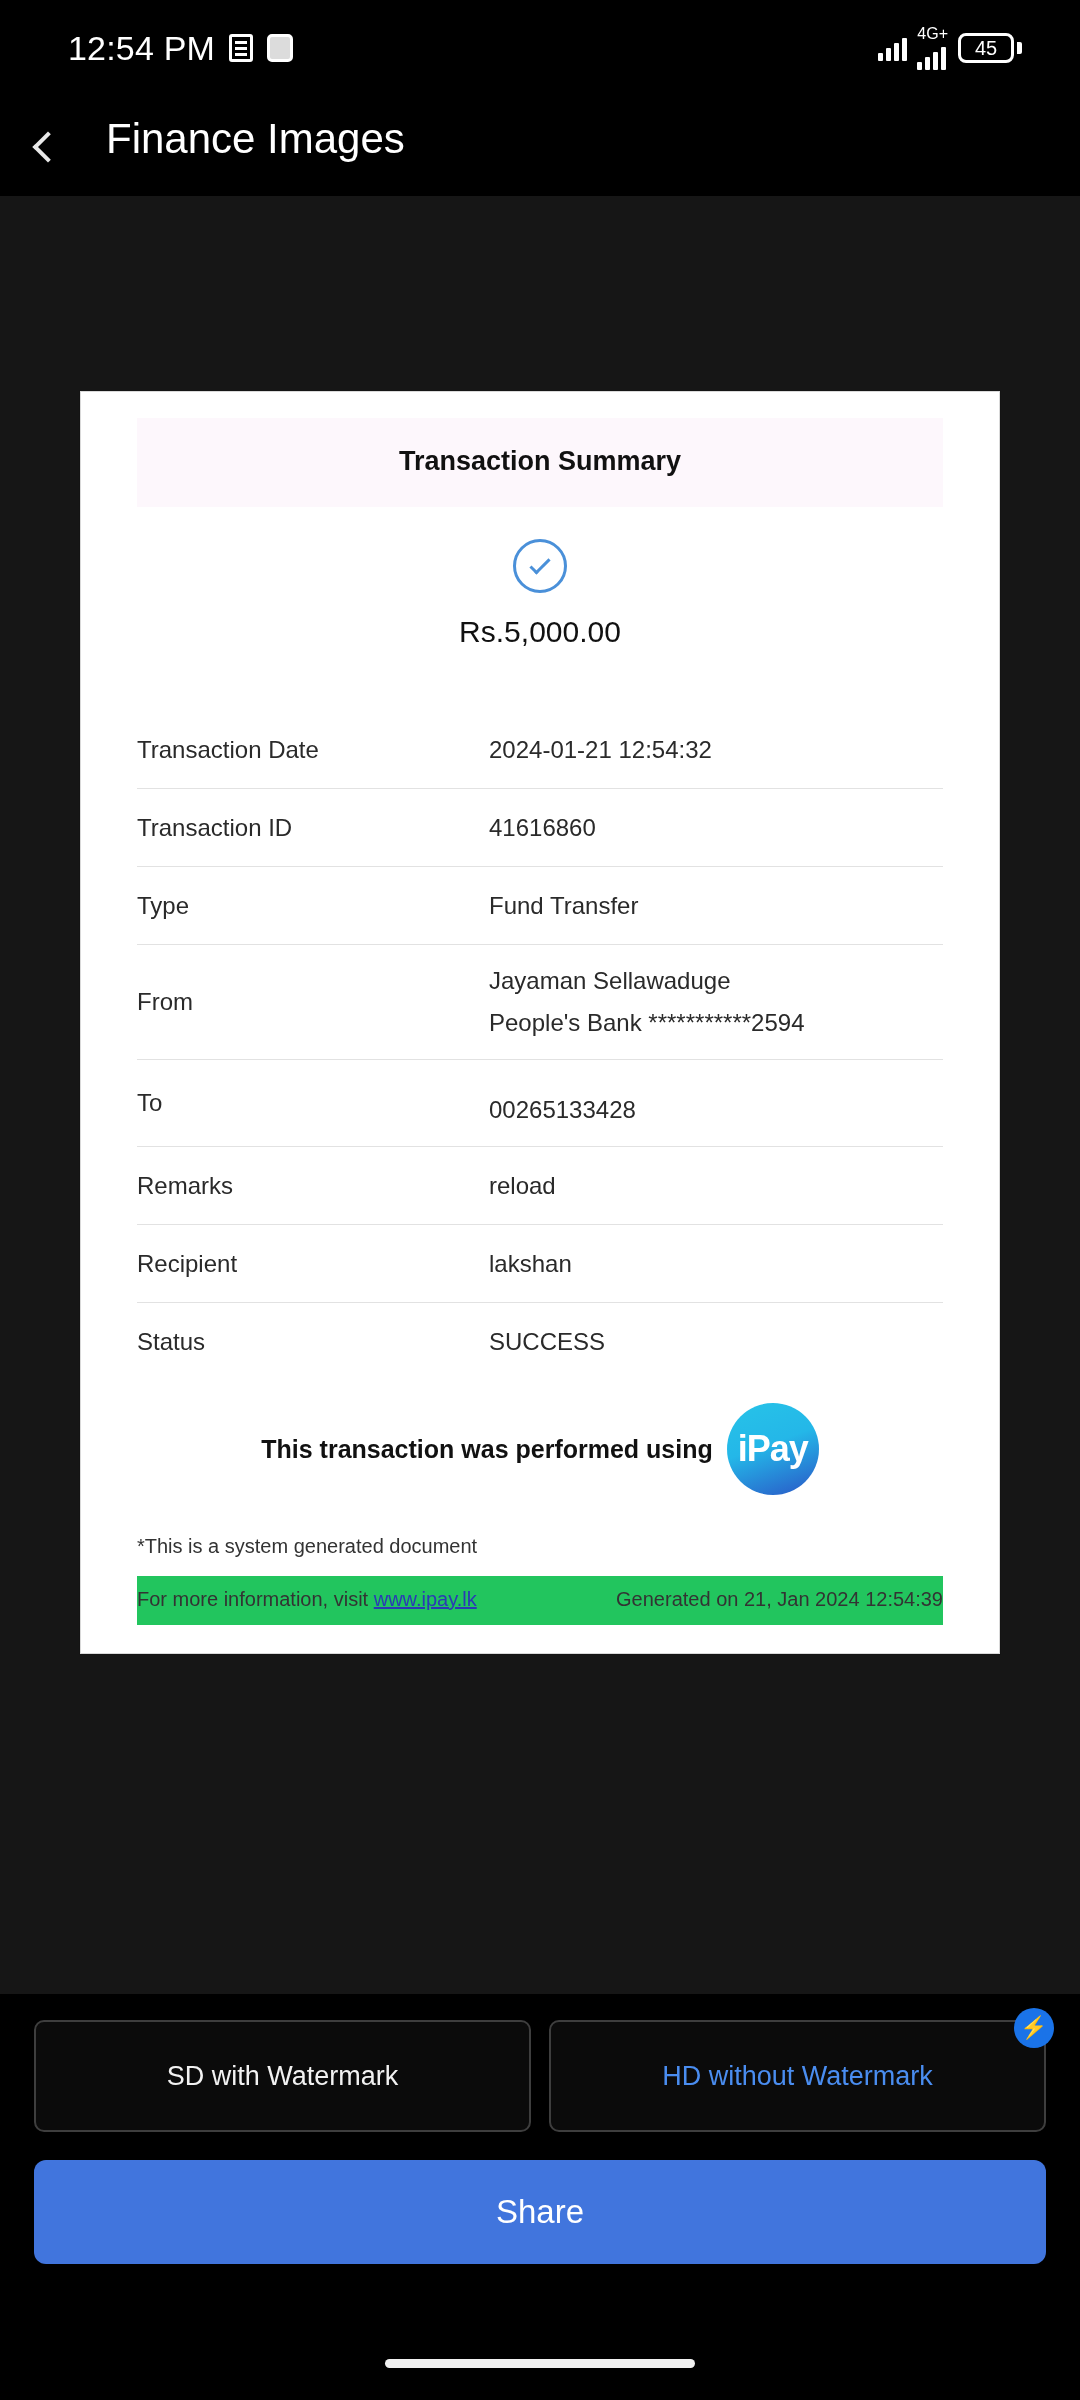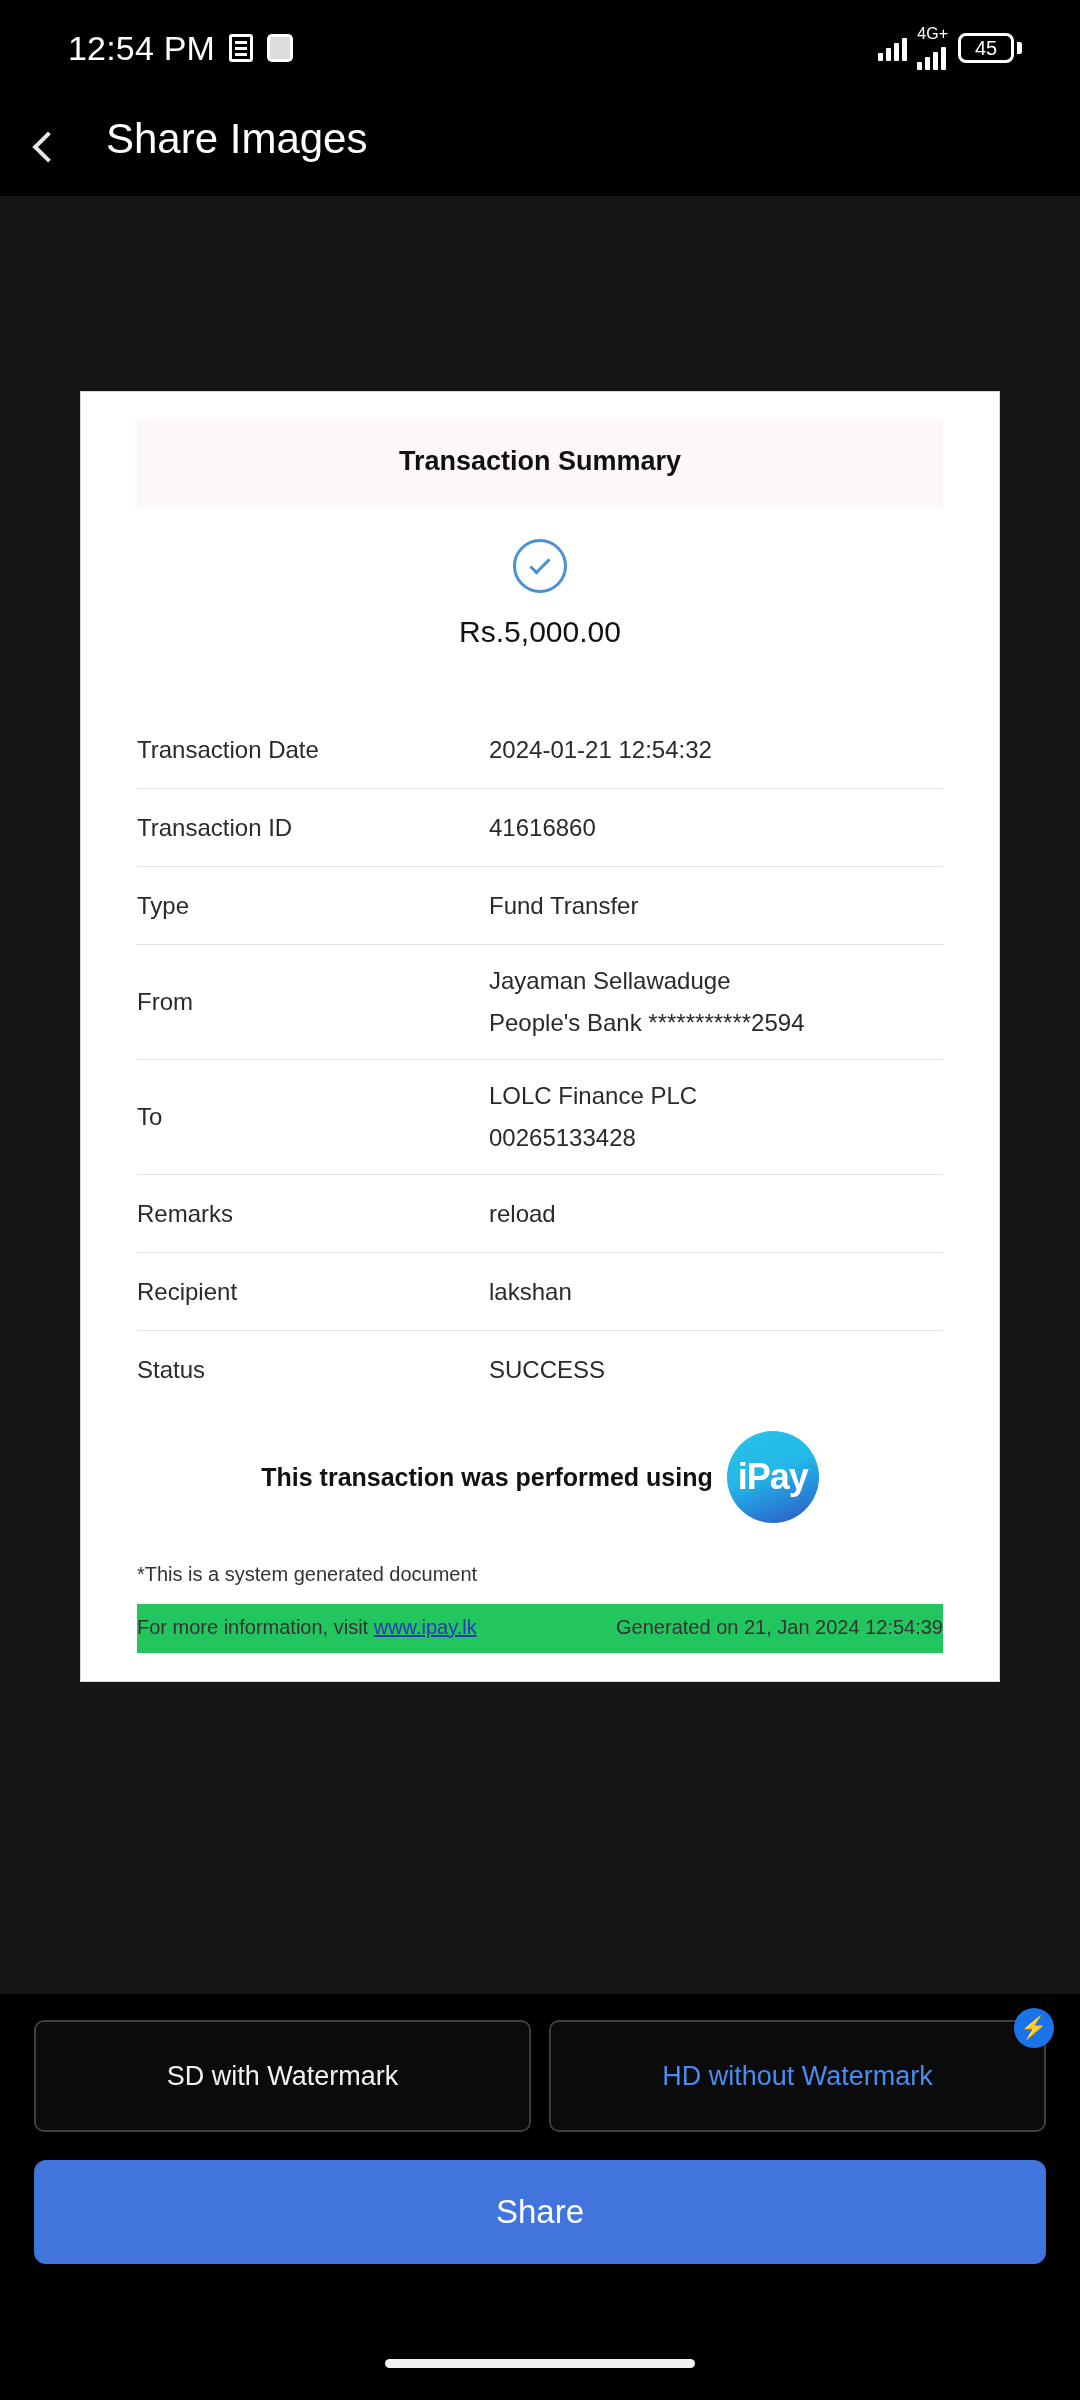--- a/index.html
+++ b/index.html
@@ -257,21 +257,21 @@
         <div class="battery-body">45</div>
         <div class="battery-cap"></div>
       </div>
     </div>
   </div>
 
   <div class="appbar">
     <div class="back-btn">
       <span class="chev"></span>
     </div>
-    <div class="appbar-title">Share Images</div>
+    <div class="appbar-title">Finance Images</div>
   </div>
 
   <div class="content">
     <div class="receipt">
       <div class="receipt-inner">
 
         <div class="summary-head">Transaction Summary</div>
 
         <div class="check-wrap">
           <div class="check">
@@ -302,21 +302,20 @@
             <div class="k">From</div>
             <div class="v">
               <div>Jayaman Sellawaduge</div>
               <div class="line2">People's Bank ***********2594</div>
             </div>
           </div>
 
           <div class="row">
             <div class="k">To</div>
             <div class="v">
-              <div>LOLC Finance PLC</div>
               <div class="line2">00265133428</div>
             </div>
           </div>
 
           <div class="row">
             <div class="k">Remarks</div>
             <div class="v">reload</div>
           </div>
 
           <div class="row">

